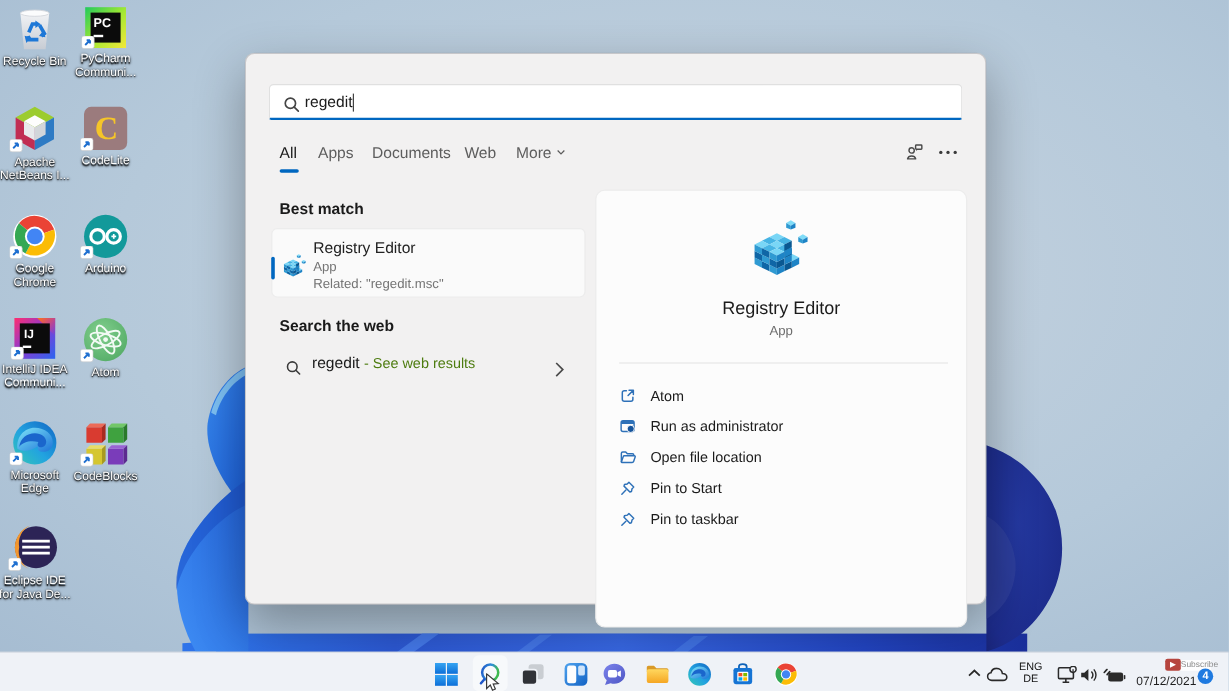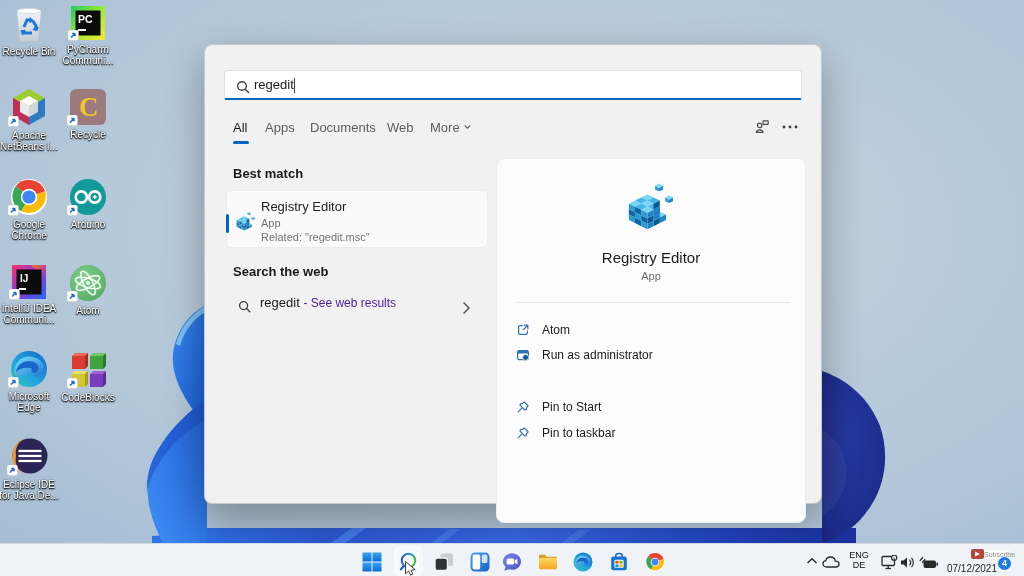--- a/index.html
+++ b/index.html
@@ -169,21 +169,21 @@
         </g>
       </svg></div><div class="dlabel">Apache<br>NetBeans I...</div></div>
 <div class="dicon" style="left:56px;top:88px"><div style="position:relative;display:inline-block;line-height:0"><svg width="38" height="38" viewBox="0 0 38 38" style="display:inline-block">
 <rect x="1" y="1" width="36" height="36" rx="6" fill="#9b7b7d"></rect>
 <text x="10" y="28" font-size="27" font-weight="bold" fill="#f5c528" font-family="Liberation Serif,serif">C</text>
 </svg><svg width="12" height="12" viewBox="0 0 12 12" style="position:absolute;left:-2px;bottom:-1px">
         <g>
           <rect x="0" y="0" width="10.5" height="10.5" rx="2" fill="#fff" stroke="#c9c9c9" stroke-width="0.5"></rect>
           <path d="M3,7.5 L7,3.5 M7,3.5 L4.2,3.5 M7,3.5 L7,6.3" stroke="#1e6fd0" stroke-width="1.6" fill="none"></path>
         </g>
-      </svg></div><div class="dlabel">Recycle</div></div>
+      </svg></div><div class="dlabel">CodeLite</div></div>
 <div class="dicon" style="left:-3px;top:178px"><div style="position:relative;display:inline-block;line-height:0"><svg width="38" height="38" viewBox="0 0 38 38" style="display:inline-block">
 <circle cx="19" cy="19" r="18" fill="#fff"></circle>
 <path d="M19,19 L5.8,8.1 A17.2,17.2 0 0 1 35.2,13.2 Z" fill="#ea4335"></path>
 <path d="M19,19 L35.2,13.2 A17.2,17.2 0 0 1 11.2,33.3 Z" fill="#fbbc05"></path>
 <path d="M19,19 L11.2,33.3 A17.2,17.2 0 0 1 5.8,8.1 Z" fill="#34a853"></path>
 <circle cx="19" cy="19" r="8.2" fill="#fff"></circle>
 <circle cx="19" cy="19" r="6.6" fill="#4285f4"></circle>
 </svg><svg width="12" height="12" viewBox="0 0 12 12" style="position:absolute;left:-2px;bottom:-1px">
         <g>
           <rect x="0" y="0" width="10.5" height="10.5" rx="2" fill="#fff" stroke="#c9c9c9" stroke-width="0.5"></rect>
@@ -338,21 +338,21 @@
       </svg>
     <div class="bmtitle">Registry Editor</div>
     <div class="bmsub">App</div>
     <div class="bmrel">Related: "regedit.msc"</div>
   </div>
   <div class="shead" style="left:28px;top:219px">Search the web</div>
   <svg width="13" height="13" viewBox="0 0 14 14" style="position:absolute;left:33px;top:255px">
       <circle cx="6" cy="6" r="4.3" fill="none" stroke="#3a3a3a" stroke-width="1.4"></circle>
       <line x1="9.2" y1="9.2" x2="12.6" y2="12.6" stroke="#3a3a3a" stroke-width="1.4" stroke-linecap="round"></line>
     </svg>
-  <div class="abs" style="left:55px;top:250px;font-size:13px;color:#1b1b1b">regedit <span style="font-size:12px;color:#4c1d95">- See web results</span></div>
+  <div class="abs" style="left:55px;top:250px;font-size:13px;color:#1b1b1b">regedit <span style="font-size:12px;color:#4d7c0f">- See web results</span></div>
   <svg width="10" height="14" viewBox="0 0 10 14" style="position:absolute;left:256px;top:256px">
       <path d="M2.5,1.5 L8,7 L2.5,12.5" fill="none" stroke="#4a4a4a" stroke-width="1.4"></path>
     </svg>
   <div class="rpanel">
     <svg width="47" height="48" viewBox="-26 -37 60 62" style="position:absolute;left:130px;top:23px">
         <use href="#regico"></use>
       </svg>
     <div class="rtitle">Registry Editor</div>
     <div class="rsub">App</div>
     <div class="rdiv"></div>
@@ -364,20 +364,27 @@
         <span class="atext">Atom</span>
       </div>
       <div class="arow" style="top:189.3px">
         <span style="position:absolute;left:0;top:0"><svg width="14" height="14" viewBox="0 0 14 14">
             <rect x="1.6" y="2.6" width="10.8" height="9" rx="1.6" fill="none" stroke="#2e71b8" stroke-width="1.2"></rect>
             <path d="M1.6,4.2 C1.6,3.3 2.2,2.6 3.2,2.6 H10.8 C11.8,2.6 12.4,3.3 12.4,4.2 V5.4 H1.6 Z" fill="#2e71b8"></path>
             <circle cx="9.6" cy="9.4" r="3" fill="#15549c" stroke="#fcfcfc" stroke-width="0.8"></circle>
           </svg></span>
         <span class="atext">Run as administrator</span>
       </div>
+      <div class="arow" style="top:215.1px">
+        <span style="position:absolute;left:0;top:0"><svg width="14" height="14" viewBox="0 0 14 14">
+            <path d="M1.8,11 V3.8 C1.8,3.1 2.3,2.6 3,2.6 H5.4 L6.8,4.2 H11 C11.7,4.2 12.2,4.7 12.2,5.4 V6" fill="none" stroke="#2e71b8" stroke-width="1.2" stroke-linejoin="round"></path>
+            <path d="M1.8,11 L3.4,6.4 C3.5,6 3.9,5.8 4.3,5.8 H12.6 C13.2,5.8 13.5,6.3 13.3,6.8 L12,10.6 C11.8,11.2 11.4,11.4 10.8,11.4 H2.4 C2,11.4 1.8,11.2 1.8,11 Z" fill="none" stroke="#2e71b8" stroke-width="1.2" stroke-linejoin="round"></path>
+          </svg></span>
+        <span class="atext">Open file location</span>
+      </div>
       <div class="arow" style="top:240.9px">
         <span style="position:absolute;left:0;top:0"><svg width="14" height="14" viewBox="0 0 14 14">
             <path d="M8.1,1.9 L12.1,5.9 L10.7,7.3 L10.2,9.6 L8.9,10 L4,5.1 L4.4,3.8 L6.7,3.3 Z" fill="none" stroke="#2e71b8" stroke-width="1.2" stroke-linejoin="round"></path>
             <line x1="5.6" y1="8.4" x2="2.2" y2="11.8" stroke="#2e71b8" stroke-width="1.2" stroke-linecap="round"></line>
           </svg></span>
         <span class="atext">Pin to Start</span>
       </div>
       <div class="arow" style="top:266.7px">
         <span style="position:absolute;left:0;top:0"><svg width="14" height="14" viewBox="0 0 14 14">
             <path d="M8.1,1.9 L12.1,5.9 L10.7,7.3 L10.2,9.6 L8.9,10 L4,5.1 L4.4,3.8 L6.7,3.3 Z" fill="none" stroke="#2e71b8" stroke-width="1.2" stroke-linejoin="round"></path>

